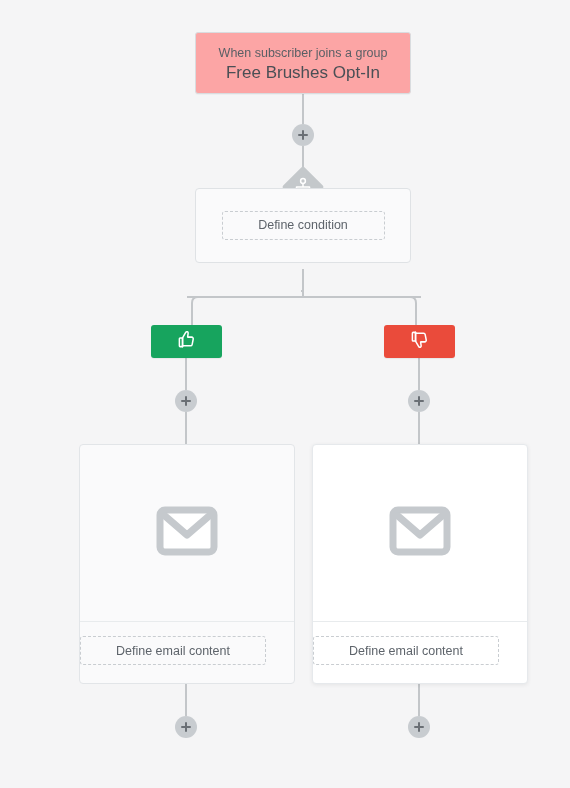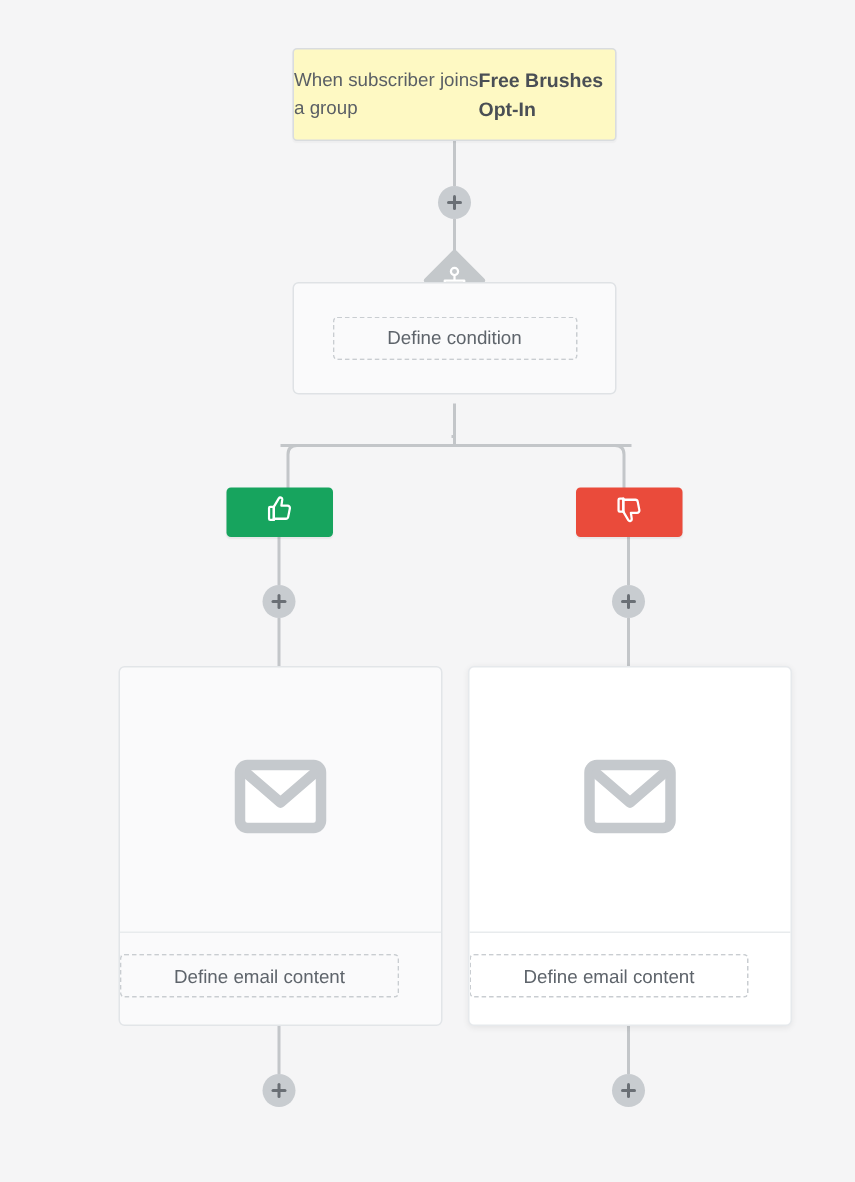--- a/index.html
+++ b/index.html
@@ -38,38 +38,39 @@
   }
   .branch-wrap svg { display: block; }
 
   
   .trigger-card {
     position: absolute;
     left: 195px;
     top: 32px;
     width: 216px;
     height: 62px;
-    background: #fef9c3;
+    background: #fca5a5;
     border: 1px solid #d9dcdf;
     border-radius: 3px;
     box-sizing: border-box;
     display: flex;
+    flex-direction: column;
     align-items: center;
     justify-content: center;
     box-shadow: 0 1px 1px rgba(0,0,0,0.03);
   }
   .trigger-line1 {
     font-size: 12.5px;
     color: #5a5f65;
     line-height: 19px;
   }
   .trigger-line2 {
-    font-size: 13px;
+    font-size: 17px;
     color: #4a4f55;
-    font-weight: bold;
+    font-weight: normal;
     line-height: 19px;
   }
 
   
   .plus-btn {
     position: absolute;
     width: 22px;
     height: 22px;
     border-radius: 50%;
     background: #c8ccd0;

